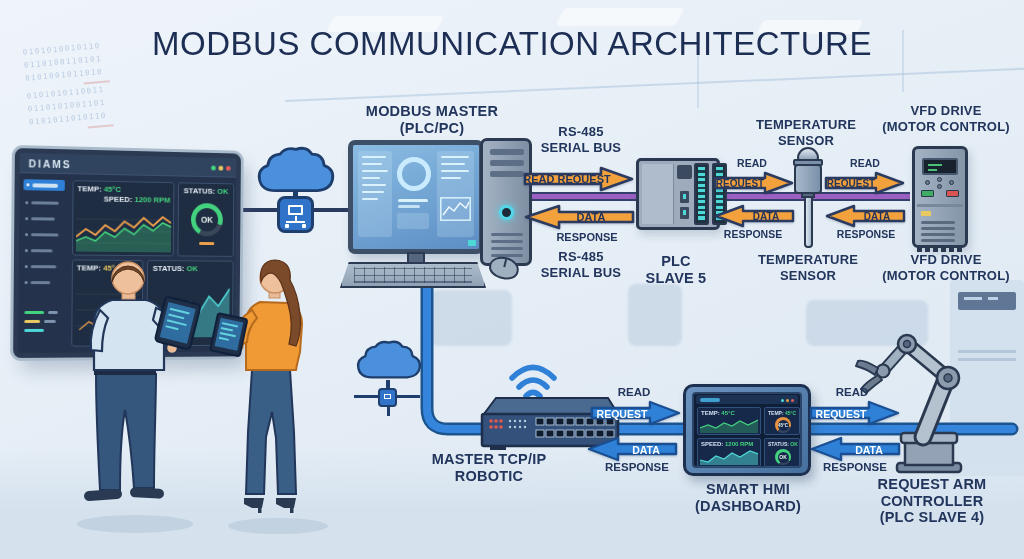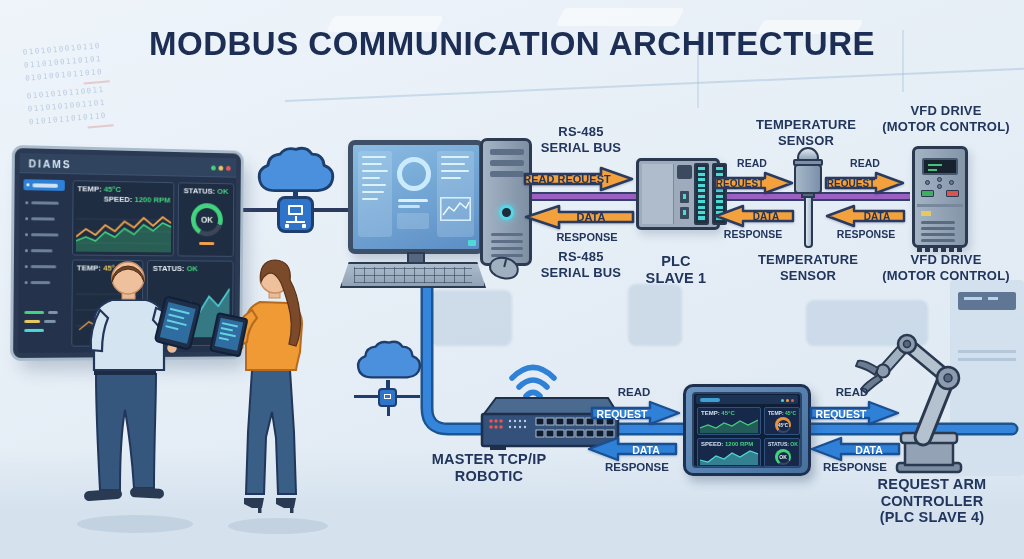--- a/index.html
+++ b/index.html
@@ -13,21 +13,21 @@
   .ceil-line{position:absolute;background:rgba(160,188,214,.45);z-index:0;}
   .mullion{position:absolute;background:rgba(168,194,220,.38);z-index:0;}
   .bg-machine{position:absolute;background:rgba(173,196,217,.42);border-radius:8px;filter:blur(1px);z-index:0;}
   .watermark{position:absolute;left:26px;top:42px;transform:rotate(-5deg);z-index:0;color:#8aa6cc;opacity:.5;
     font-family:"DejaVu Sans Mono",monospace;font-size:7.5px;line-height:13px;letter-spacing:1.5px;}
   .wm-red{width:26px;height:2px;background:rgba(217,140,140,.8);margin:3px 0 0 58px;}
   .floor{position:absolute;left:0;bottom:0;width:1024px;height:110px;
     background:linear-gradient(180deg,rgba(213,226,238,0),#d5e2ee 55%);z-index:0;}
   
   .title{position:absolute;left:50%;top:25px;transform:translateX(-50%);white-space:nowrap;
-    font-size:33px;font-weight:700;letter-spacing:.5px;color:#1d2e54;z-index:6;}
+    font-size:33px;font-weight:400;letter-spacing:.5px;color:#1d2e54;z-index:6;}
   
   .lbl{position:absolute;transform:translateX(-50%);text-align:center;color:#22355c;font-weight:700;
     font-size:14.5px;line-height:16.5px;letter-spacing:.2px;white-space:nowrap;z-index:3;}
   .lbl.sm{font-size:13px;line-height:15.5px;}
   .side-lbl{position:absolute;transform:translateX(-50%);color:#22355c;font-weight:700;white-space:nowrap;z-index:3;}
   
   .bus485{position:absolute;left:528px;top:192px;width:382px;height:9px;z-index:1;
     background:#9C5FC2;border-top:2px solid #32406b;border-bottom:2px solid #32406b;}
   .screenlink{position:absolute;left:243px;top:208px;width:112px;height:4px;background:#2b3b5f;z-index:1;}
   svg.netpath{position:absolute;left:412px;top:288px;z-index:1;}
@@ -241,20 +241,24 @@
   </svg>
   <div class="abs" style="left:293px;top:192px;width:5px;height:8px;background:#1e3e6e;z-index:2;"></div>
   <div class="netnode" style="left:277px;top:196px;width:37px;height:37px;">
     <div class="abs" style="left:8px;top:6px;width:15px;height:10px;border:2px solid #fff;border-radius:1px;"></div>
     <div class="abs" style="left:14.5px;top:17px;width:2px;height:5px;background:#fff;"></div>
     <div class="abs" style="left:6px;top:22px;width:19px;height:2px;background:#fff;"></div>
     <div class="abs" style="left:5px;top:25px;width:4px;height:4px;background:#fff;border-radius:1px;"></div>
     <div class="abs" style="left:22px;top:25px;width:4px;height:4px;background:#fff;border-radius:1px;"></div>
   </div>
 
+  <div class="lbl" style="left:432px;top:103px;">
+    <div>MODBUS MASTER</div>
+      <div>(PLC/PC)</div>
+  </div>
   <div class="monitor">
     <div class="mon-inner">
       <div class="mon-col" style="left:5px;top:6px;width:34px;height:86px;">
         <div class="mon-bar" style="width:24px;"></div>
           <div class="mon-bar" style="width:20px;"></div>
         <div class="mon-bar" style="width:26px;"></div>
           <div class="mon-bar" style="width:18px;"></div>
         <div class="mon-bar" style="width:24px;"></div>
           <div class="mon-bar" style="width:22px;"></div>
         <div class="mon-bar" style="width:16px;"></div>
@@ -319,21 +323,21 @@
     <div class="plc-slot" style="top:46px;"></div>
     <div class="ledstrip" style="left:55px;">
         <div class="leds"></div>
       </div>
     <div class="ledstrip" style="left:74px;left:73px;">
         <div class="leds"></div>
       </div>
   </div>
   <div class="lbl" style="left:676px;top:253px;">
     <div>PLC</div>
-      <div>SLAVE 1</div>
+      <div>SLAVE 5</div>
   </div>
 
   <div class="lbl sm" style="left:806px;top:117px;">
     <div>TEMPERATURE</div>
       <div>SENSOR</div>
   </div>
   <div class="sensor-cap"></div>
   <div class="sensor-collar"></div>
   <div class="sensor-body"></div>
   <div class="sensor-neck"></div>
@@ -498,20 +502,24 @@
         </svg>
       </div>
       <div class="hmi-panel" style="left:70px;top:44px;width:36px;height:29px;">
         <span class="hmi-lab" style="font-size:5px;"><span>STATUS:</span> <span style="color:#43d27e;">OK</span></span>
         <div class="gauge" style="left:10px;top:10px;width:16px;height:16px;background:conic-gradient(from 210deg,#43d27e 0 75%,rgba(255,255,255,.14) 75% 100%);">
           <div class="hole" style="left:2.5px;top:2.5px;width:11px;height:11px;font-size:5px;background:#16294a;">OK</div>
         </div>
       </div>
     </div>
   </div>
+  <div class="lbl" style="left:748px;top:481px;">
+    <div>SMART HMI</div>
+      <div>(DASHBOARD)</div>
+  </div>
 
   <div class="side-lbl" style="left:852px;top:386px;font-size:11.5px;">READ</div>
   <svg class="arrow" style="left:809px;top:399px;" width="92" height="28" viewBox="0 0 92 28">
     <path d="M2 9 H60 V3 L89 14 L60 25 V19 H2 Z" fill="#2F80D7" stroke="#1a4f94" stroke-width="2.4" stroke-linejoin="round"></path>
     <text x="32" y="18.5" text-anchor="middle" font-size="10.5" fill="#ffffff">REQUEST</text>
   </svg>
   <svg class="arrow" style="left:809px;top:435px;" width="92" height="28" viewBox="0 0 92 28">
     <path d="M90 9 H32 V3 L3 14 L32 25 V19 H90 Z" fill="#2F80D7" stroke="#1a4f94" stroke-width="2.4" stroke-linejoin="round"></path>
     <text x="60" y="18.5" text-anchor="middle" font-size="10.5" fill="#ffffff">DATA</text>
   </svg>

